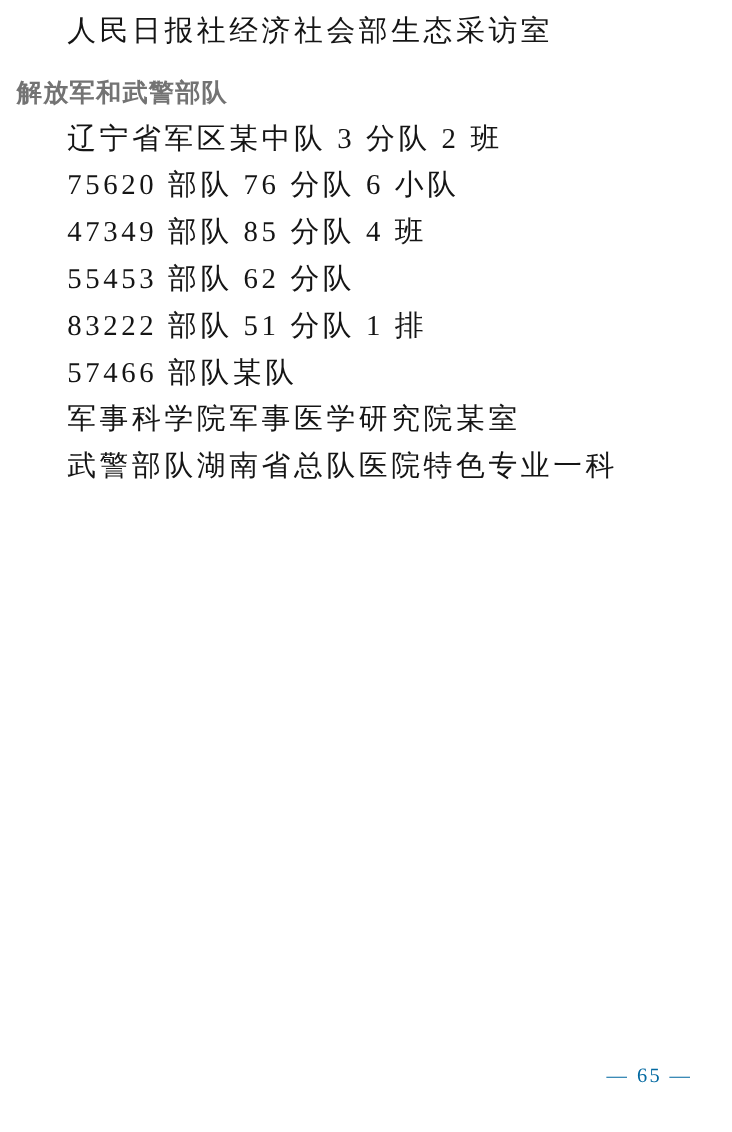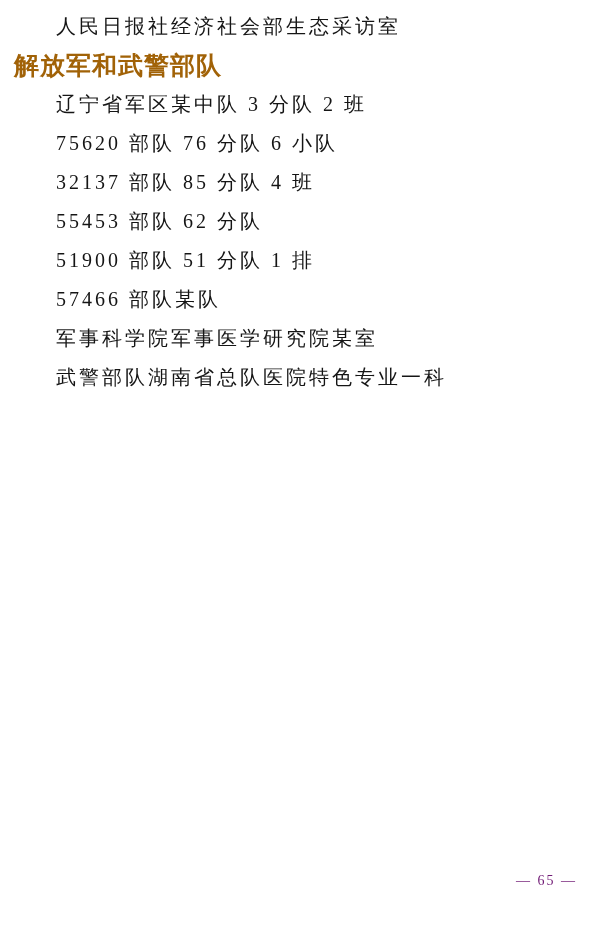--- a/index.html
+++ b/index.html
@@ -14,56 +14,57 @@
     background: #ffffff;
     color: #151515;
     font-family: "Liberation Serif", "DejaVu Serif", serif;
     overflow: hidden;
     box-sizing: border-box;
   }
   .content {
     padding: 7px 30px 0 14px;
   }
   .line {
-    font-size: 20px;
+    font-size: 24px;
     line-height: 39px;
     letter-spacing: 3px;
     white-space: nowrap;
   }
   .indented {
     padding-left: 42px;
   }
   .heading {
     font-family: "Liberation Sans", "DejaVu Sans", sans-serif;
     font-weight: bold;
-    font-size: 25px;
+    font-size: 21px;
     letter-spacing: 1px;
     padding-left: 0;
-    color: #a16207;
+    color: #737373;
+    margin-top: 12px;
   }
   .footer {
     position: absolute;
     right: 33px;
-    bottom: 54px;
-    font-size: 14px;
+    bottom: 36px;
+    font-size: 17px;
     letter-spacing: 2px;
-    color: #701a75;
+    color: #0369a1;
     font-family: "Liberation Serif", "DejaVu Serif", serif;
   }
 </style>
 </head>
 <body>
 
 <div class="page">
   <div class="content">
     <div class="line indented">人民日报社经济社会部生态采访室</div>
     <div class="line heading">解放军和武警部队</div>
     <div class="line indented">辽宁省军区某中队 3 分队 2 班</div>
     <div class="line indented">75620 部队 76 分队 6 小队</div>
-    <div class="line indented">32137 部队 85 分队 4 班</div>
+    <div class="line indented">47349 部队 85 分队 4 班</div>
     <div class="line indented">55453 部队 62 分队</div>
-    <div class="line indented">51900 部队 51 分队 1 排</div>
+    <div class="line indented">83222 部队 51 分队 1 排</div>
     <div class="line indented">57466 部队某队</div>
     <div class="line indented">军事科学院军事医学研究院某室</div>
     <div class="line indented">武警部队湖南省总队医院特色专业一科</div>
   </div>
   <div class="footer">— 65 —</div>
 </div>
 
 </body></html>

